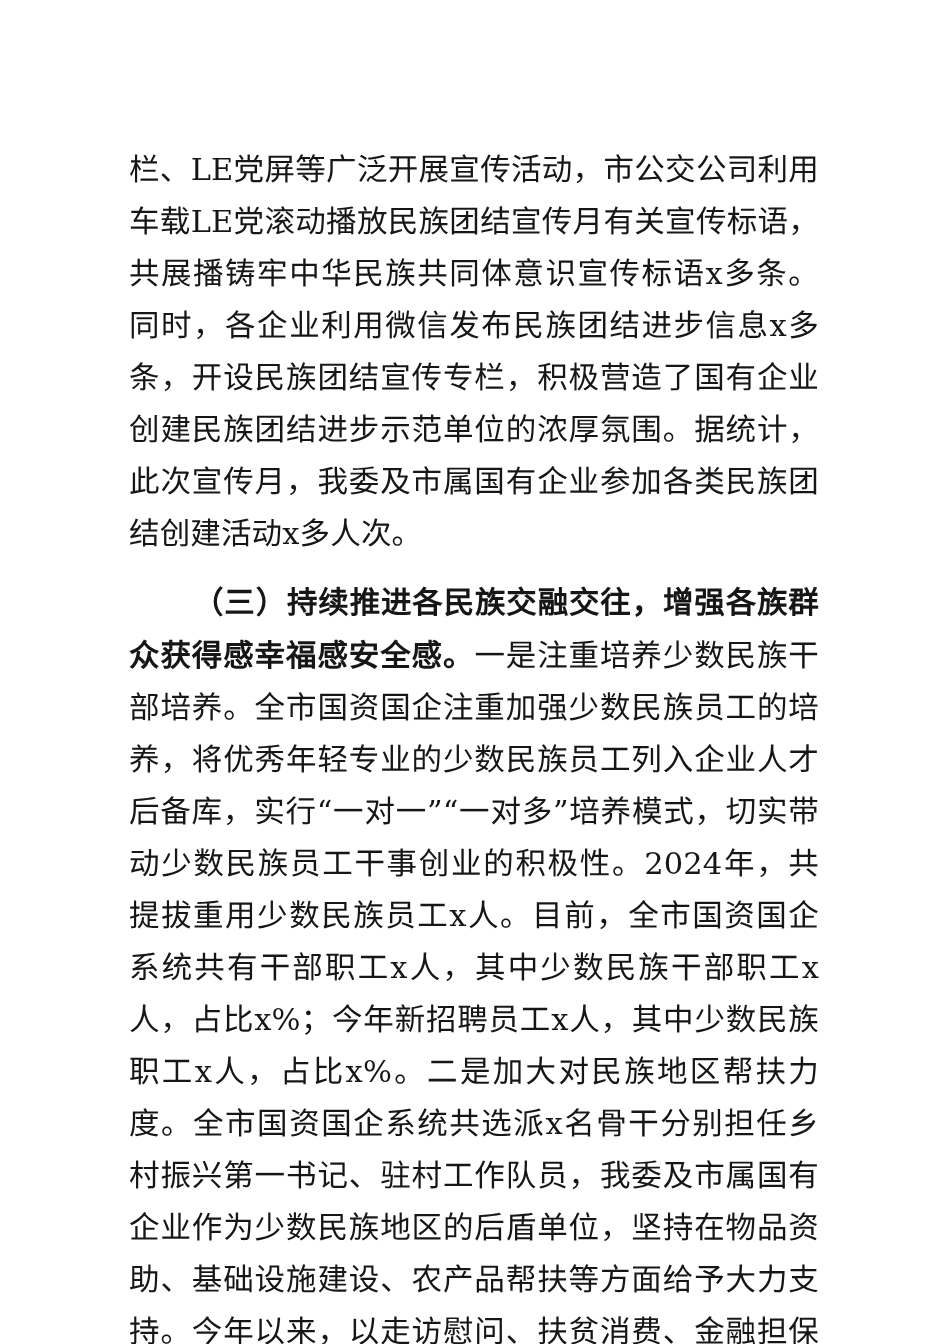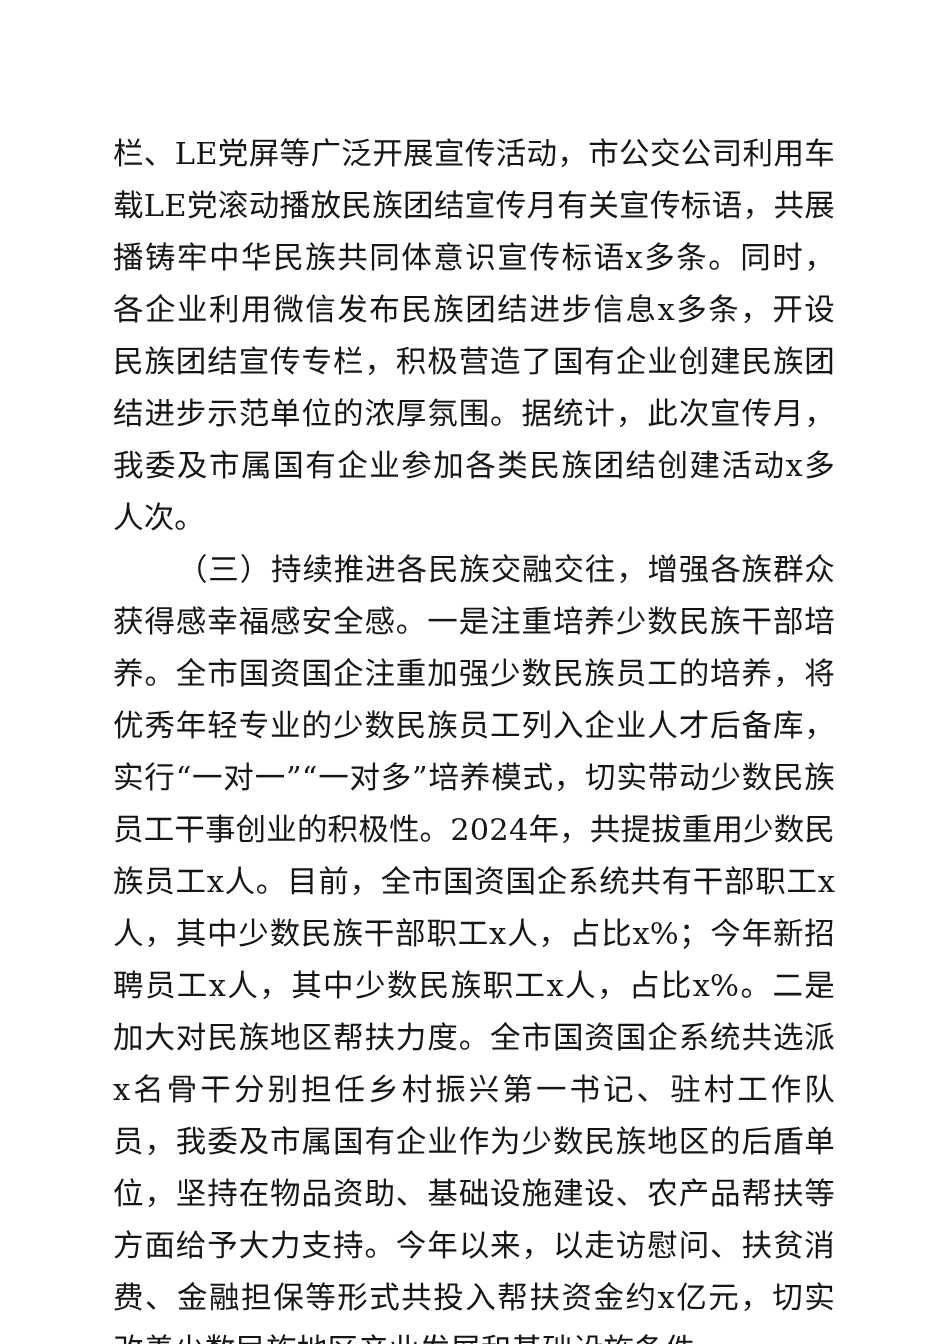--- a/index.html
+++ b/index.html
@@ -28,32 +28,32 @@
 
   
   .para {
     font-family: "DejaVu Serif", "Liberation Serif", serif;
     font-size: 30.5px;
     line-height: 52px;
     color: #161616;
     text-align: justify;
     text-justify: inter-ideograph;
     letter-spacing: 0.15px;
-    margin: 0;
+    margin: 16px;
     word-break: break-all;
     -webkit-font-smoothing: antialiased;
   }
 
   .para.indent {
     text-indent: 64px;
   }
 
   
   .lead {
-    font-weight: 400;
+    font-weight: 700;
   }
 
   
   .block + .block { margin-top: 0; }
 </style>
 </head>
 <body>
 
 <div class="page">
   <div class="page-body">

